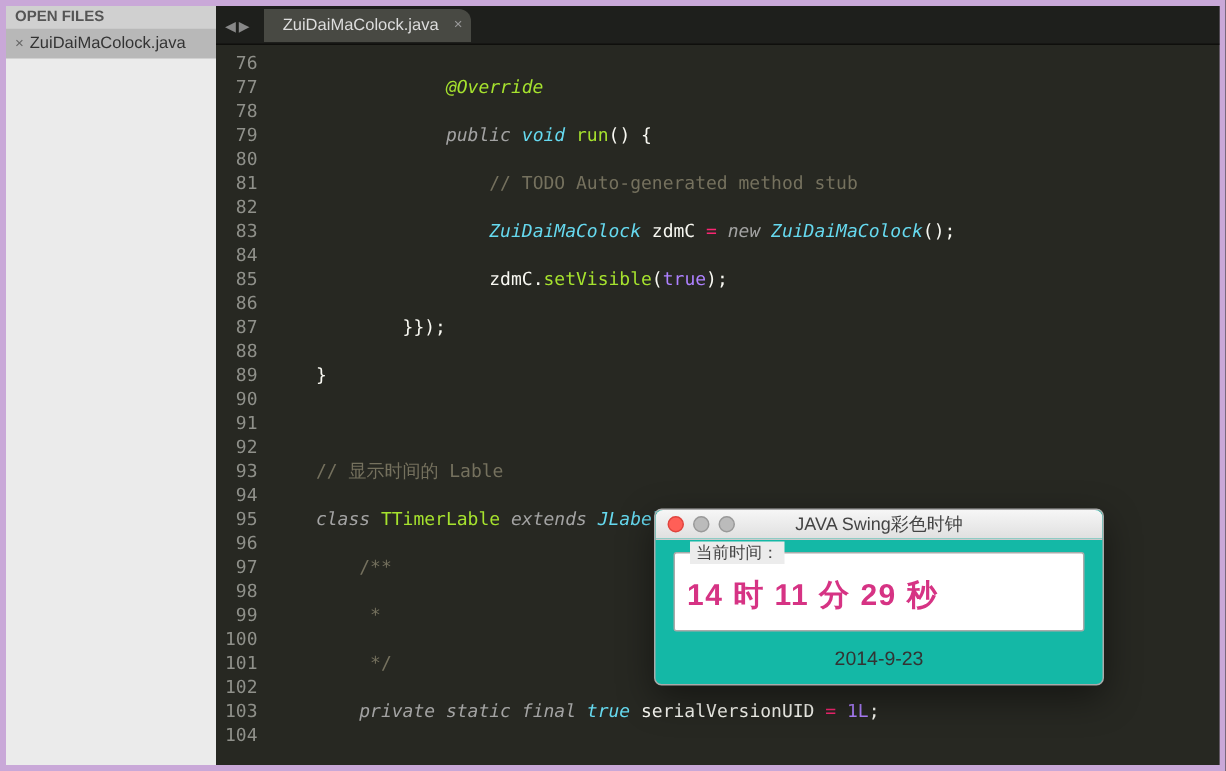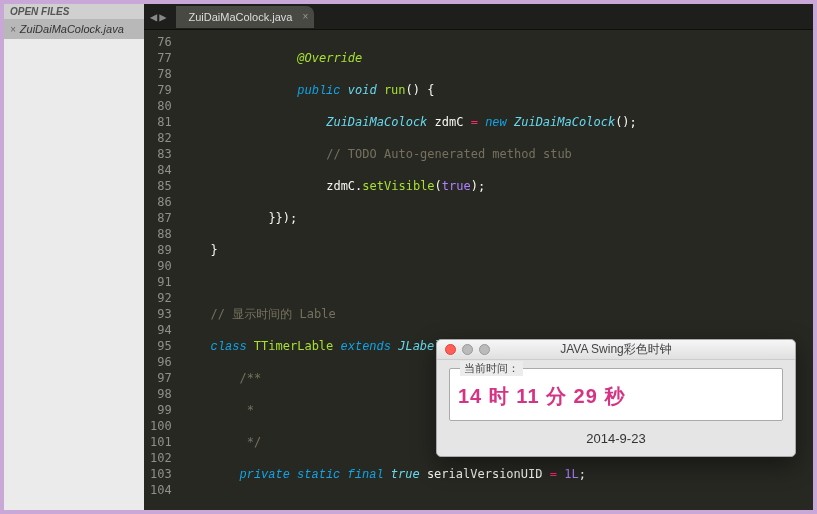--- a/index.html
+++ b/index.html
@@ -17,21 +17,20 @@
 .app { display: flex; height: 100%; }
 
 
 .sidebar {
   width: 140px;
   background: #ebebeb;
   color: #333;
   font-family: -apple-system, "Helvetica Neue", sans-serif;
   font-size: 11px;
   flex-shrink: 0;
-  font-style: italic;
 }
 .sidebar-header {
   background: #d0d0d0;
   color: #555;
   font-weight: bold;
   padding: 2px 6px;
   font-size: 10px;
 }
 .open-file {
   background: #b8b8b8;
@@ -82,35 +81,35 @@
 .gutter div { height: 16px; text-align: right; }
 .code {
   flex: 1;
   padding: 4px 0;
   font-size: 12px;
   line-height: 16px;
   white-space: pre;
   overflow: hidden;
 }
 .code div { height: 16px; }
-.kw { color: #0ea5e9; font-style: italic; font-family: Liberation Mono, monospace; }
+.kw { color: #a3a3a3; font-style: italic; }
 .type { color: #66d9ef; font-style: italic; }
 .num { color: #ae81ff; }
 .fn { color: #a6e22e; }
 .comment { color: #75715e; }
 .op { color: #f92672; }
 .ann { color: #a6e22e; font-style: italic; }
 
 
 .swing-window {
   position: absolute;
   top: 335px;
   left: 432px;
-  width: 360px;
-  background: #e5e5e5;
+  width: 300px;
+  background: #14b8a6;
   border: 1px solid #aaa;
   border-radius: 5px;
   box-shadow: 0 8px 24px rgba(0,0,0,0.45);
   font-family: -apple-system, "Helvetica Neue", sans-serif;
   color: #333;
 }
 .titlebar {
   display: flex;
   align-items: center;
   padding: 4px 8px;
@@ -211,22 +210,22 @@
           <div>99</div>
           <div>100</div>
           <div>101</div>
           <div>102</div>
           <div>103</div>
           <div>104</div>
         </div>
       <div class="code">
 <div>                <span class="ann">@Override</span></div>
 <div>                <span class="kw">public</span> <span class="type">void</span> <span class="fn">run</span><span>() {</span></div>
+<div>                    <span class="comment">// TODO Auto-generated method stub</span></div>
 <div>                    <span class="type">ZuiDaiMaColock</span><span> zdmC </span><span class="op">=</span><span class="kw"> new</span><span class="type"> ZuiDaiMaColock</span><span>();</span></div>
-<div>                    <span class="comment">// TODO Auto-generated method stub</span></div>
 <div>                    <span>zdmC</span><span>.</span><span class="fn">setVisible</span><span>(</span><span class="num">true</span><span>);</span></div>
 <div>            <span>}});</span></div>
 <div>    <span>}</span></div>
 <div></div>
 <div>    <span class="comment">// 显示时间的 Lable</span></div>
 <div>    <span class="kw">class</span><span class="fn"> TTimerLable </span><span class="kw">extends</span><span class="type"> JLabel </span><span class="kw">implements</span><span class="type"> Runnable </span><span>{</span></div>
 <div>        <span class="comment">/**</span></div>
 <div>        <span class="comment"> * </span></div>
 <div>        <span class="comment"> */</span></div>
 <div>        <span class="kw">private</span><span class="kw"> static</span><span class="kw"> final</span><span class="type"> true</span><span> serialVersionUID </span><span class="op">=</span><span class="num"> 1L</span><span>;</span></div>

